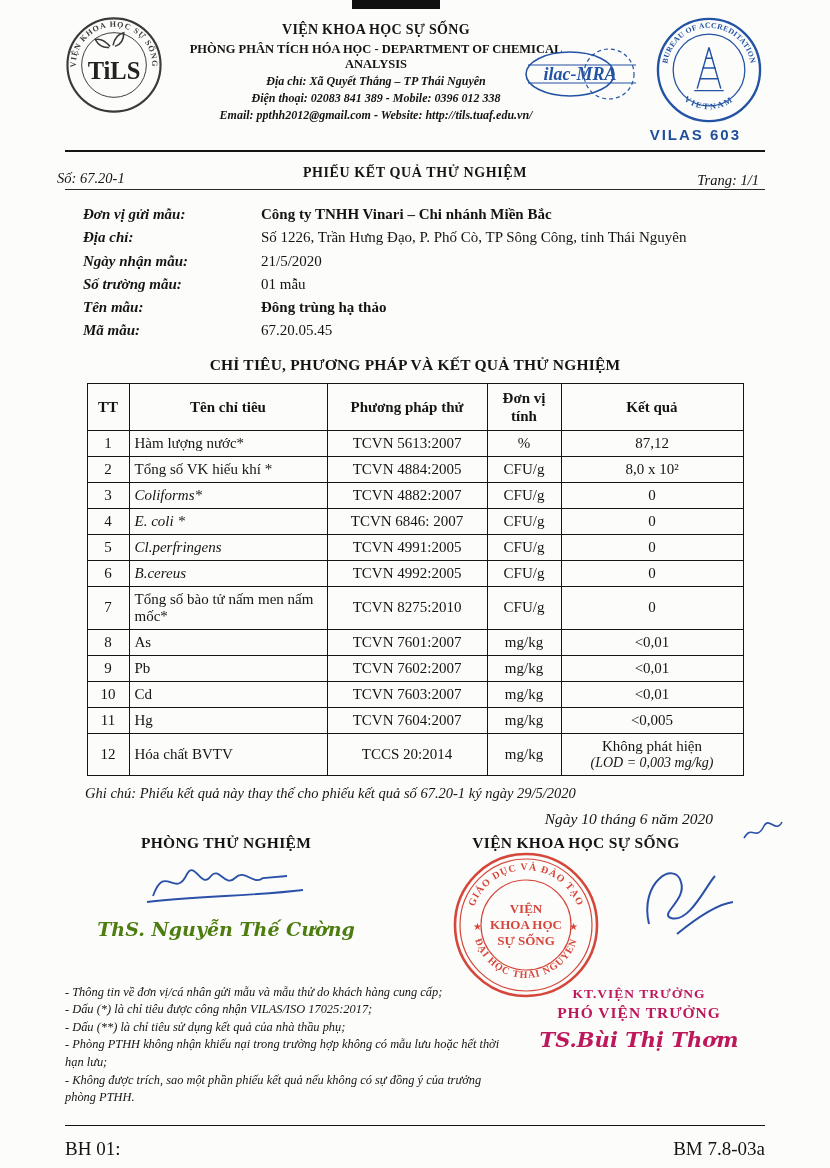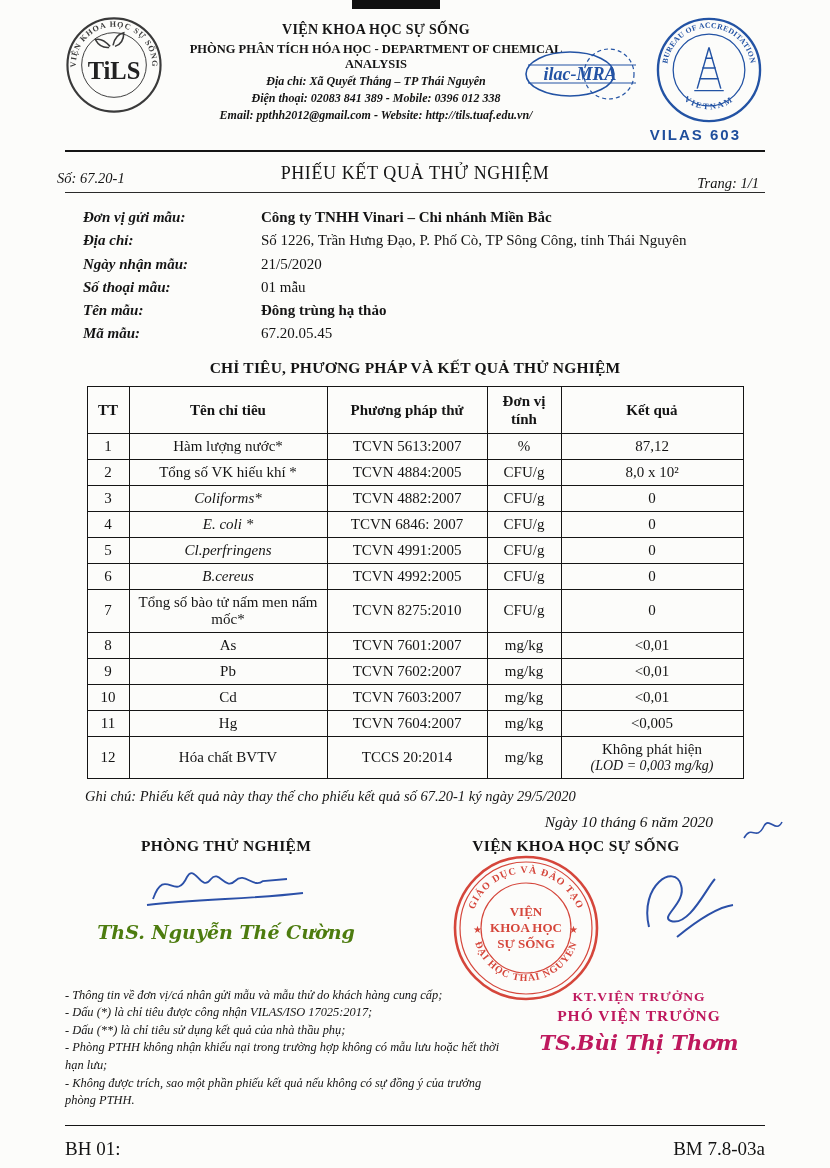--- a/index.html
+++ b/index.html
@@ -19,39 +19,39 @@
   .h-right{flex:0 0 178px;position:relative;height:132px}
   .ilac{position:absolute;left:-64px;top:30px}
   .accred{position:absolute;right:2px;top:0}
   .vilas{position:absolute;right:24px;top:110px;color:#1f4e9c;
          font-family:"Liberation Sans",sans-serif;font-weight:bold;font-size:15px;letter-spacing:2px}
   .rule-thick{border-top:2.5px solid #151515;margin-top:2px}
 
   
   .title-band{position:relative;text-align:center;padding:11px 0 8px}
   .doc-no{position:absolute;left:-8px;top:18px;font-style:italic;font-size:14.5px}
-  .doc-title{font-size:18px;font-weight:normal;letter-spacing:.6px}
+  .doc-title{font-size:14px;font-weight:bold;letter-spacing:.6px}
   .doc-page{position:absolute;right:6px;bottom:0;font-style:italic;font-size:14.5px}
   .rule-thin{border-top:1.3px solid #2a2a2a}
 
   
   .info{margin:13px 0 0 18px}
   .info-row{display:flex;font-size:15px;line-height:1.55}
   .info-label{flex:0 0 178px;font-weight:bold;font-style:italic}
   .info-value.b{font-weight:bold}
 
   .sec-title{text-align:center;font-weight:bold;font-size:15.5px;margin:13px 0 9px;letter-spacing:.2px}
 
   
   table.results{border-collapse:collapse;margin:0 auto}
   .results th,.results td{border:1.2px solid #151515;padding:4px 5px;font-size:15px;
         text-align:center;vertical-align:middle}
   .results th{font-weight:bold;padding:5px 3px;line-height:1.2}
   .w-tt{width:42px}.w-name{width:198px}.w-method{width:160px}.w-unit{width:74px}.w-res{width:182px}
-  .results td.c-name{text-align:center;}
+  .results td.c-name{text-align:left;}
   .results td.c-name.it{font-style:italic}
   .res2{font-style:italic;font-size:14px}
 
   .ghichu{font-style:italic;font-size:14.5px;margin:9px 0 0 20px}
   .date-line{text-align:right;font-style:italic;font-size:15.5px;margin:8px 52px 0 0}
 
   
   .sig-row{display:flex;margin-top:6px}
   .sig-left{width:46%;text-align:center}
   .sig-right{width:54%;text-align:center;position:relative;height:148px}
@@ -156,21 +156,21 @@
         </div>
         <div class="info-row">
           <span class="info-label">Địa chỉ:</span>
           <span class="info-value">Số 1226, Trần Hưng Đạo, P. Phố Cò, TP Sông Công, tỉnh Thái Nguyên</span>
         </div>
         <div class="info-row">
           <span class="info-label">Ngày nhận mẫu:</span>
           <span class="info-value">21/5/2020</span>
         </div>
         <div class="info-row">
-          <span class="info-label">Số thoại mẫu:</span>
+          <span class="info-label">Số trường mẫu:</span>
           <span class="info-value">01 mẫu</span>
         </div>
         <div class="info-row">
           <span class="info-label">Tên mẫu:</span>
           <span class="info-value b">Đông trùng hạ thảo</span>
         </div>
         <div class="info-row">
           <span class="info-label">Mã mẫu:</span>
           <span class="info-value">67.20.05.45</span>
         </div>

